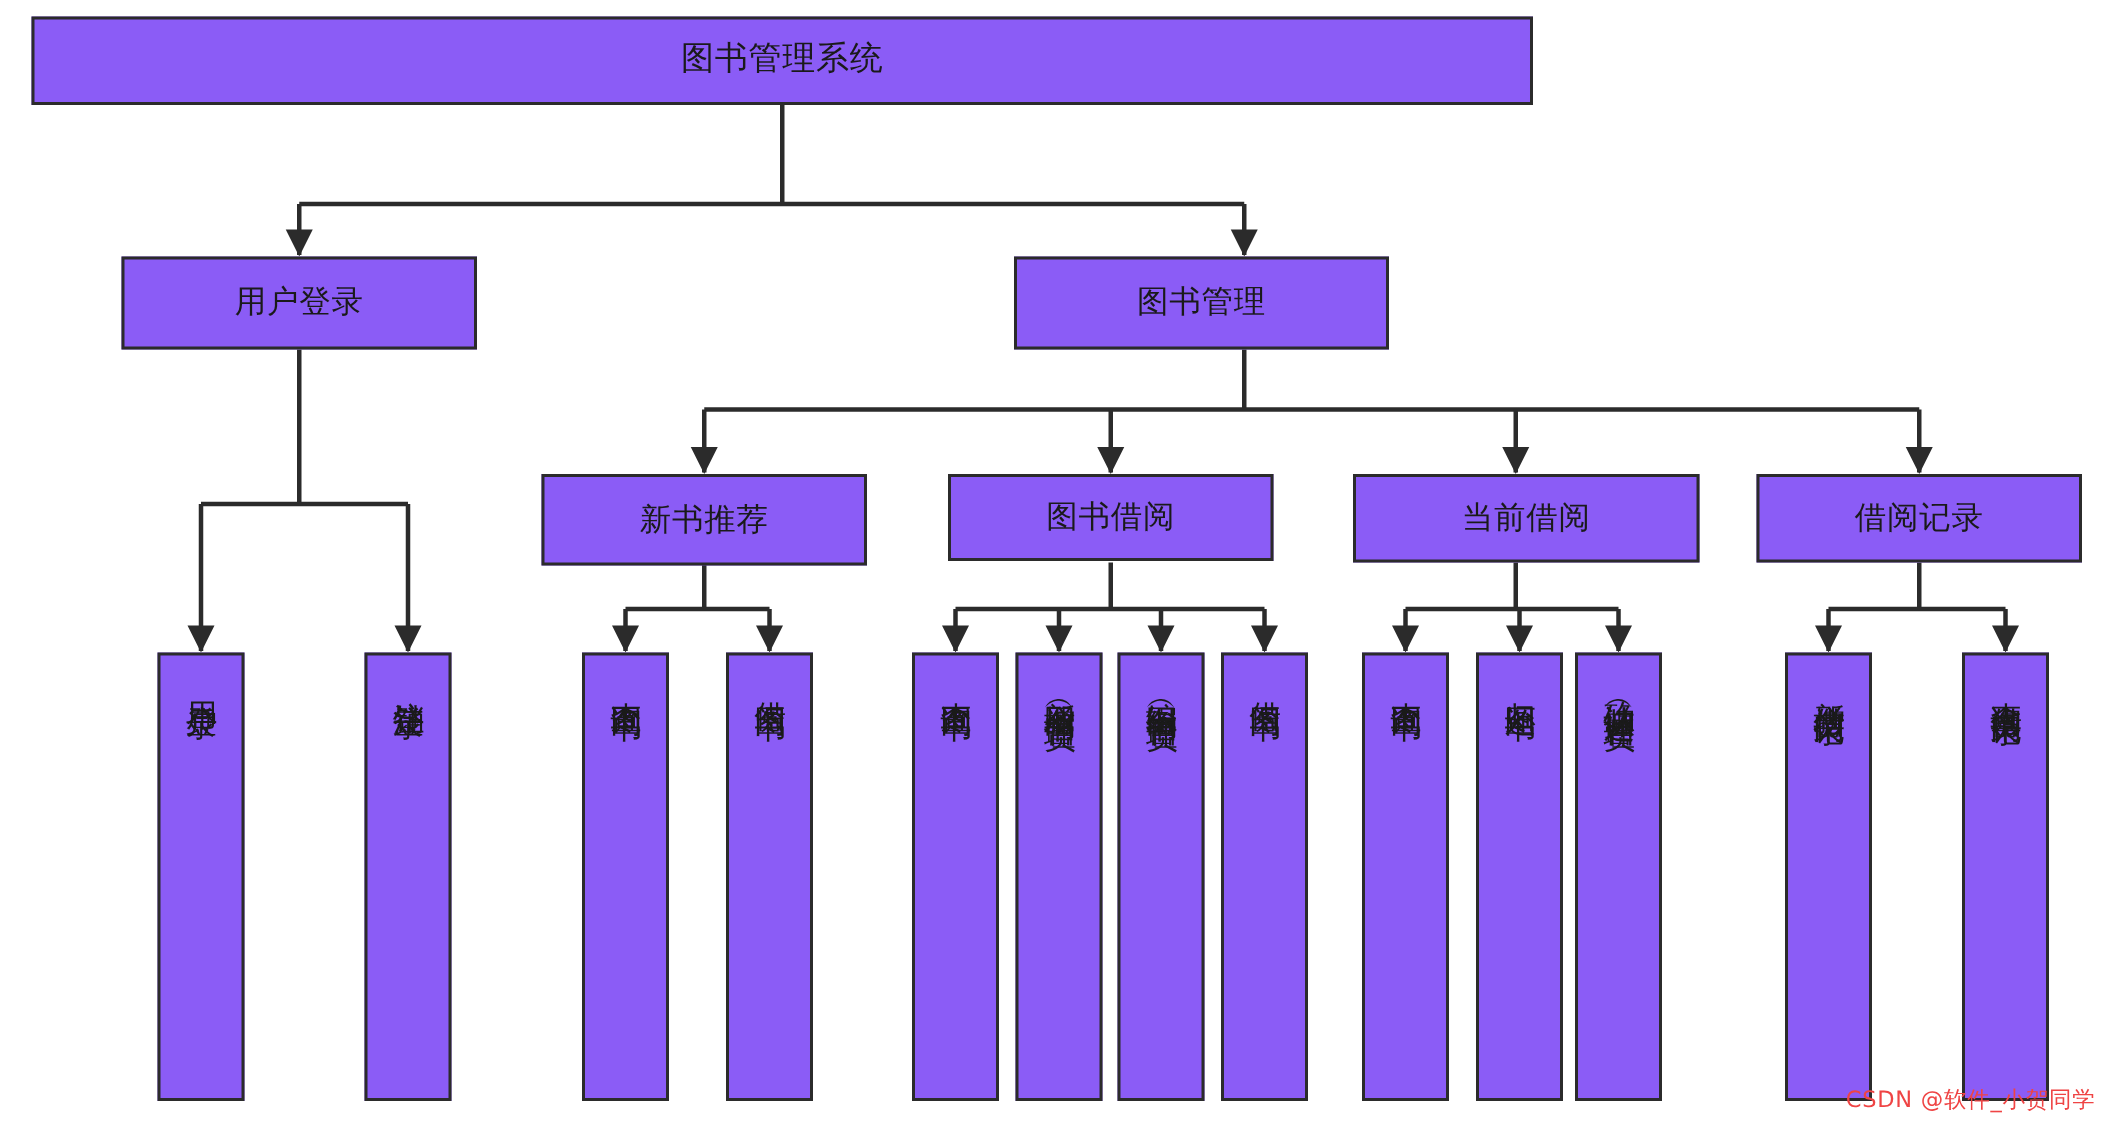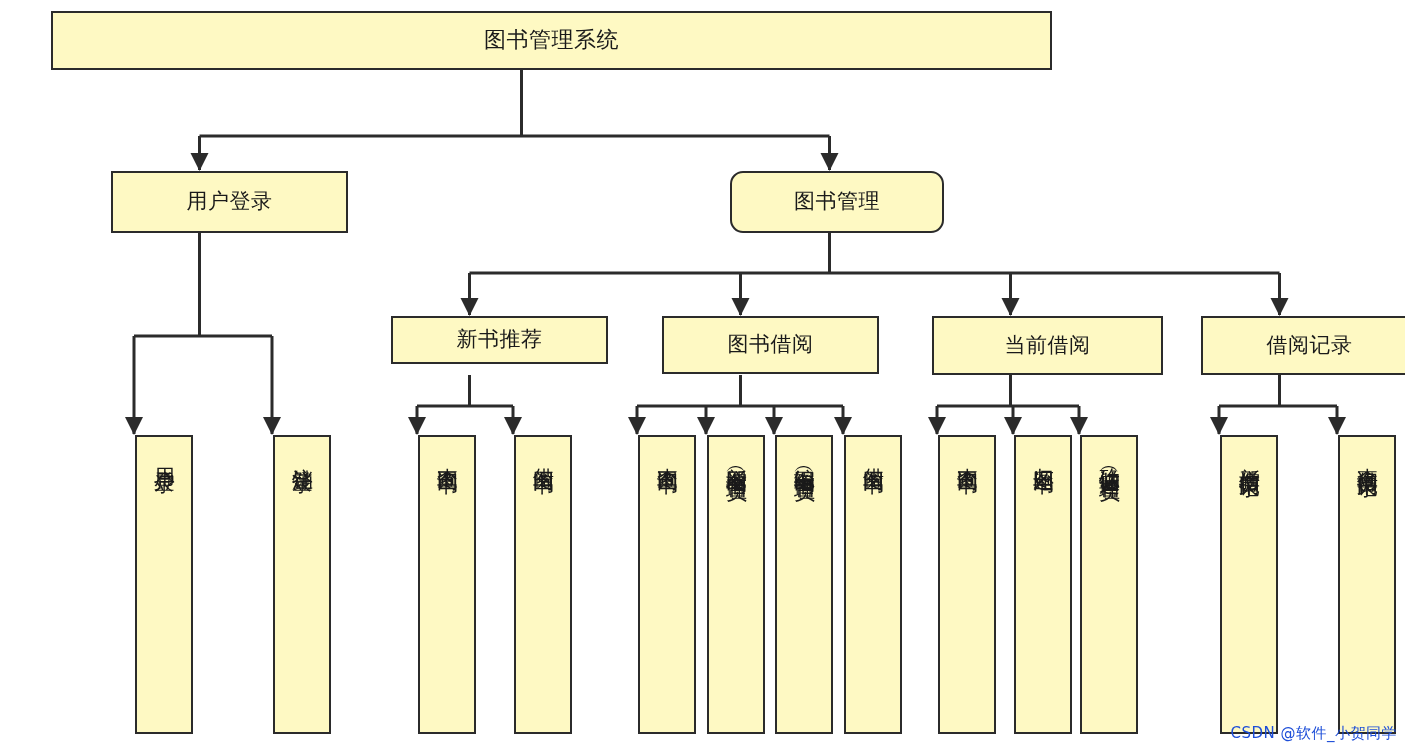--- a/index.html
+++ b/index.html
@@ -22,26 +22,25 @@
     left: 0;
     top: 0;
     width: 1405px;
     height: 747px;
     pointer-events: none;
   }
   .node {
     position: absolute;
     box-sizing: border-box;
     border: 2.5px solid #2b2b2b;
-    background: #fef9c3;
+    background: #8b5cf6;
     display: flex;
     align-items: center;
     justify-content: center;
     color: #1a1a1a;
-    margin-left: 30px;
   }
   .node .label {
     display: block;
     text-align: center;
     line-height: 1.12;
     letter-spacing: 0.5px;
   }
   .node.horiz .label {
     font-size: 21px;
   }
@@ -59,21 +58,21 @@
     font-size: 21px;
     line-height: 1.28;
     letter-spacing: 2px;
     white-space: nowrap;
   }
   #watermark {
     position: absolute;
     right: 8px;
     bottom: 4px;
     font-size: 15px;
-    color: #1d4ed8;
+    color: #ef4444;
     font-family: "DejaVu Sans", "Liberation Sans", sans-serif;
     letter-spacing: 0.5px;
     pointer-events: none;
   }
 </style>
 </head>
 <body>
 
 <div id="canvas">
   <svg id="edges" viewBox="0 0 1405 747" xmlns="http://www.w3.org/2000/svg">
@@ -130,24 +129,24 @@
       <line x1="1337" y1="406" x2="1337" y2="434" stroke="#2b2b2b" stroke-width="3"></line>
       <path d="M 1328 417 L 1346 417 L 1337 435 Z" fill="#2b2b2b"></path>
     </svg>
   <div id="nodes">
       <div class="node horiz title" style="left: 21px; top: 11px; width: 1001px; height: 59px;">
         <span class="label">图书管理系统</span>
       </div>
       <div class="node horiz" style="left: 81px; top: 171px; width: 237px; height: 62px;">
         <span class="label">用户登录</span>
       </div>
-      <div class="node horiz" style="left: 700px; top: 171px; width: 214px; height: 62px; border-radius: 13px;">
+      <div class="node horiz" style="left: 676px; top: 171px; width: 250px; height: 62px;">
         <span class="label">图书管理</span>
       </div>
-      <div class="node horiz" style="left: 361px; top: 316px; width: 217px; height: 48px;">
+      <div class="node horiz" style="left: 361px; top: 316px; width: 217px; height: 61px;">
         <span class="label">新书推荐</span>
       </div>
       <div class="node horiz" style="left: 632px; top: 316px; width: 217px; height: 58px;">
         <span class="label">图书借阅</span>
       </div>
       <div class="node horiz" style="left: 902px; top: 316px; width: 231px; height: 59px;">
         <span class="label">当前借阅</span>
       </div>
       <div class="node horiz" style="left: 1171px; top: 316px; width: 217px; height: 59px; align-items: center;">
         <span class="label">借阅记录</span>

